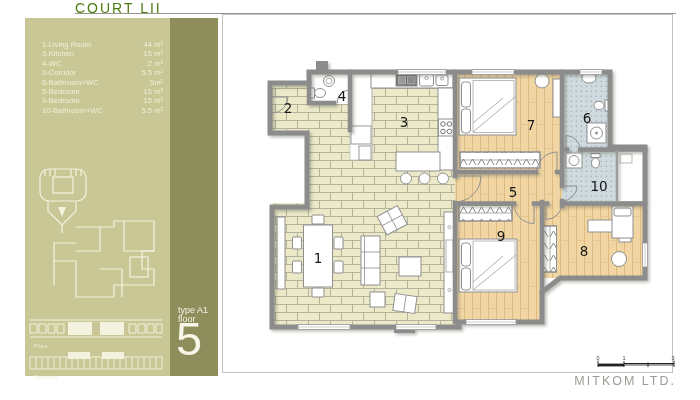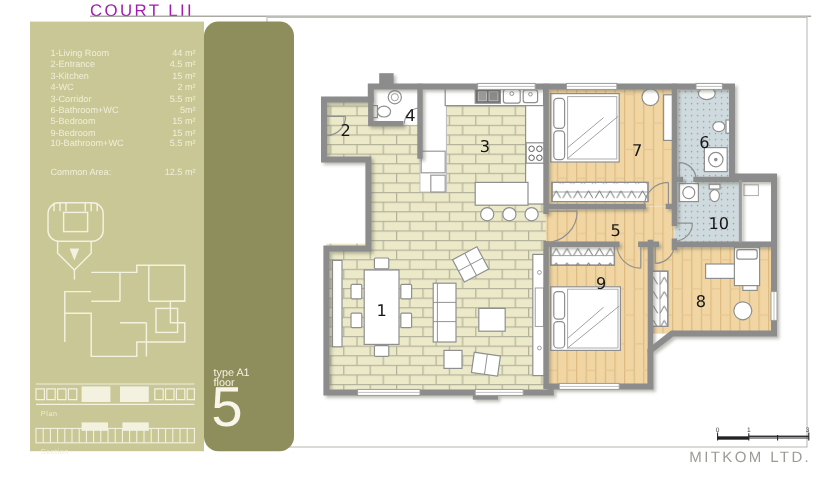--- a/index.html
+++ b/index.html
@@ -1,29 +1,29 @@
 <!DOCTYPE html>
 <html><head>
 <meta charset="utf-8">
 <style>
   html,body{margin:0;padding:0;background:#fff;}
   .page{position:relative;width:700px;height:400px;background:#ffffff;overflow:hidden;
         font-family:"Liberation Sans",sans-serif;}
 
   
-  .brand{position:absolute;left:75px;top:0px;font-size:14px;letter-spacing:2px;color:#a21caf;}
+  .brand{position:absolute;left:75px;top:0px;font-size:14px;letter-spacing:2px;color:#4d7c0f;}
   .tagline{position:absolute;left:118px;top:3px;font-size:10px;font-weight:bold;letter-spacing:4px;color:#4c4b41;}
   .header-rule{position:absolute;left:75px;top:13px;width:601px;height:1px;background:#97968e;}
 
   
   .frame{position:absolute;left:222px;top:14px;width:449px;height:357px;border:1px solid #c2c2bd;background:#fff;}
 
   
   .sidebar-light{position:absolute;left:25px;top:18px;width:145px;height:358px;background:#c8c795;}
-  .sidebar-dark{position:absolute;left:170px;top:18px;width:75px;height:358px;background:#8e8d5c;border-radius:12px;}
+  .sidebar-dark{position:absolute;left:170px;top:18px;width:48px;height:358px;background:#8e8d5c;}
   .legend{position:absolute;left:17px;top:22px;width:121px;color:#f0efd8;font-size:7.6px;line-height:9.4px;}
   .lrow{display:flex;justify-content:space-between;}
   .lsum{margin-top:14px;}
   .thumb{position:absolute;}
   .thumb-label{position:absolute;font-size:6px;color:#eeedd6;letter-spacing:0.5px;}
 
   .type-label{position:absolute;left:8px;top:287px;font-size:9px;color:#f5f4e6;}
   .floor-label{position:absolute;left:8px;top:296px;font-size:9px;color:#f5f4e6;}
   .floor-number{position:absolute;left:6px;top:297px;font-size:47px;font-weight:400;color:#f7f6e8;line-height:1;}
 
@@ -46,24 +46,20 @@
 
   <div class="frame"></div>
 
   <div class="sidebar-light">
     <div class="legend">
       <div class="lrow">
           <span>1-Living Room</span>
           <span>44 m²</span>
         </div>
       <div class="lrow">
-          <span>2-Entrance</span>
-          <span>4.5 m²</span>
-        </div>
-      <div class="lrow">
           <span>3-Kitchen</span>
           <span>15 m²</span>
         </div>
       <div class="lrow">
           <span>4-WC</span>
           <span>2 m²</span>
         </div>
       <div class="lrow">
           <span>3-Corridor</span>
           <span>5.5 m²</span>
@@ -76,24 +72,20 @@
           <span>5-Bedroom</span>
           <span>15 m²</span>
         </div>
       <div class="lrow">
           <span>9-Bedroom</span>
           <span>15 m²</span>
         </div>
       <div class="lrow">
           <span>10-Bathroom+WC</span>
           <span>5.5 m²</span>
-        </div>
-      <div class="lrow lsum">
-          <span>Common Area:</span>
-          <span>12.5 m²</span>
         </div>
     </div>
 
     <svg class="thumb" style="left:3px;top:147px;" width="136" height="136" viewBox="0 0 136 136">
       <g stroke="#f6f5e4" fill="none" stroke-width="1.2" opacity="0.95">
         <rect x="12" y="4" width="46" height="32" rx="9"></rect>
         <rect x="25" y="12" width="20" height="16"></rect>
         <path d="M17,4 V11 M22,4 V11 M27,4 V11 M43,4 V11 M48,4 V11 M53,4 V11"></path>
         <path d="M20,36 V46 L34,60 L48,46 V36"></path>
         <path d="M34,60 V68"></path>

